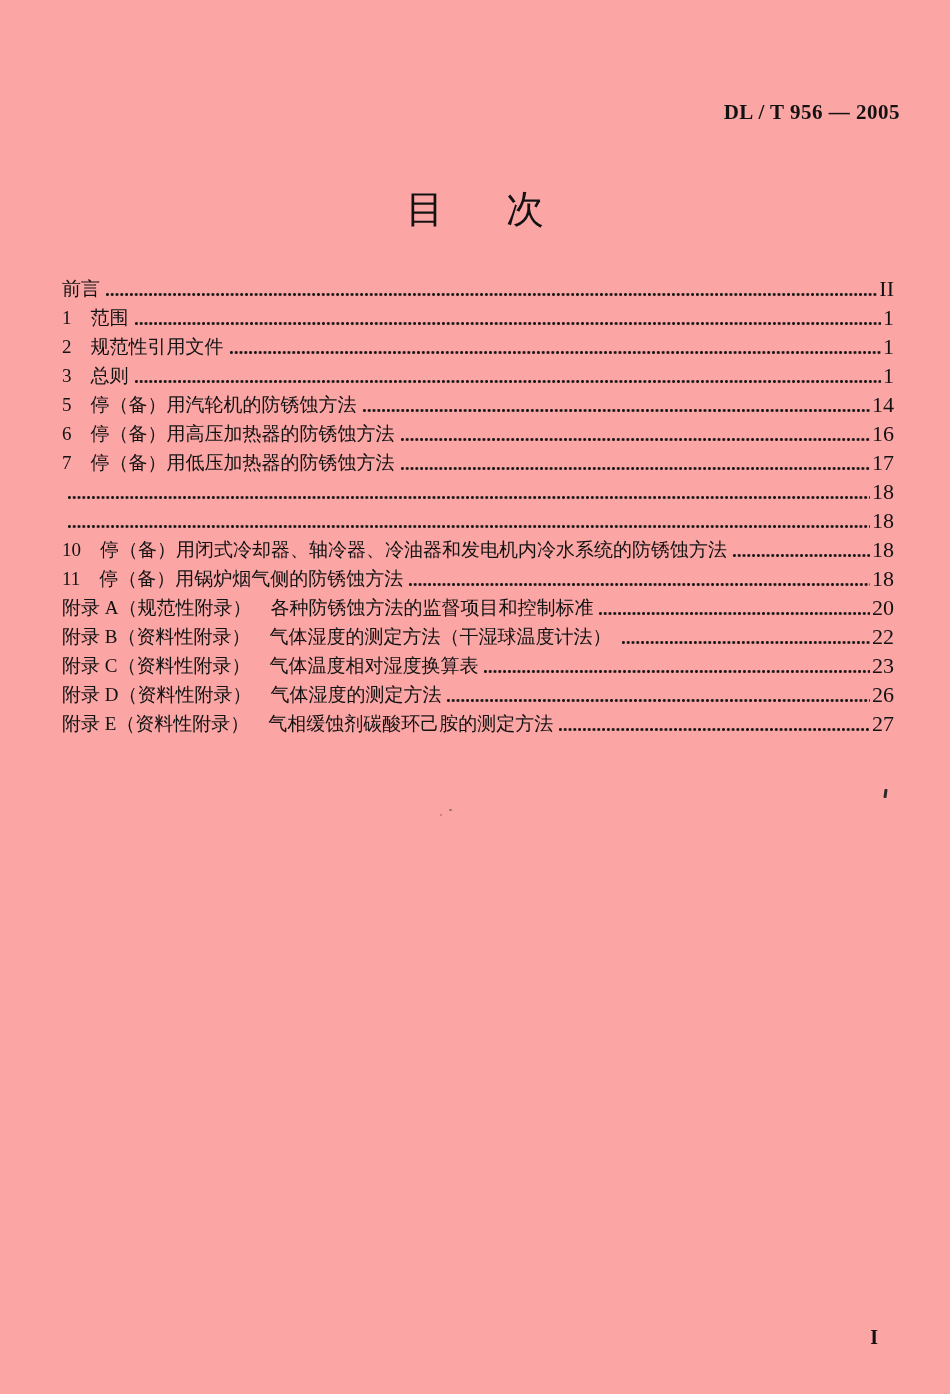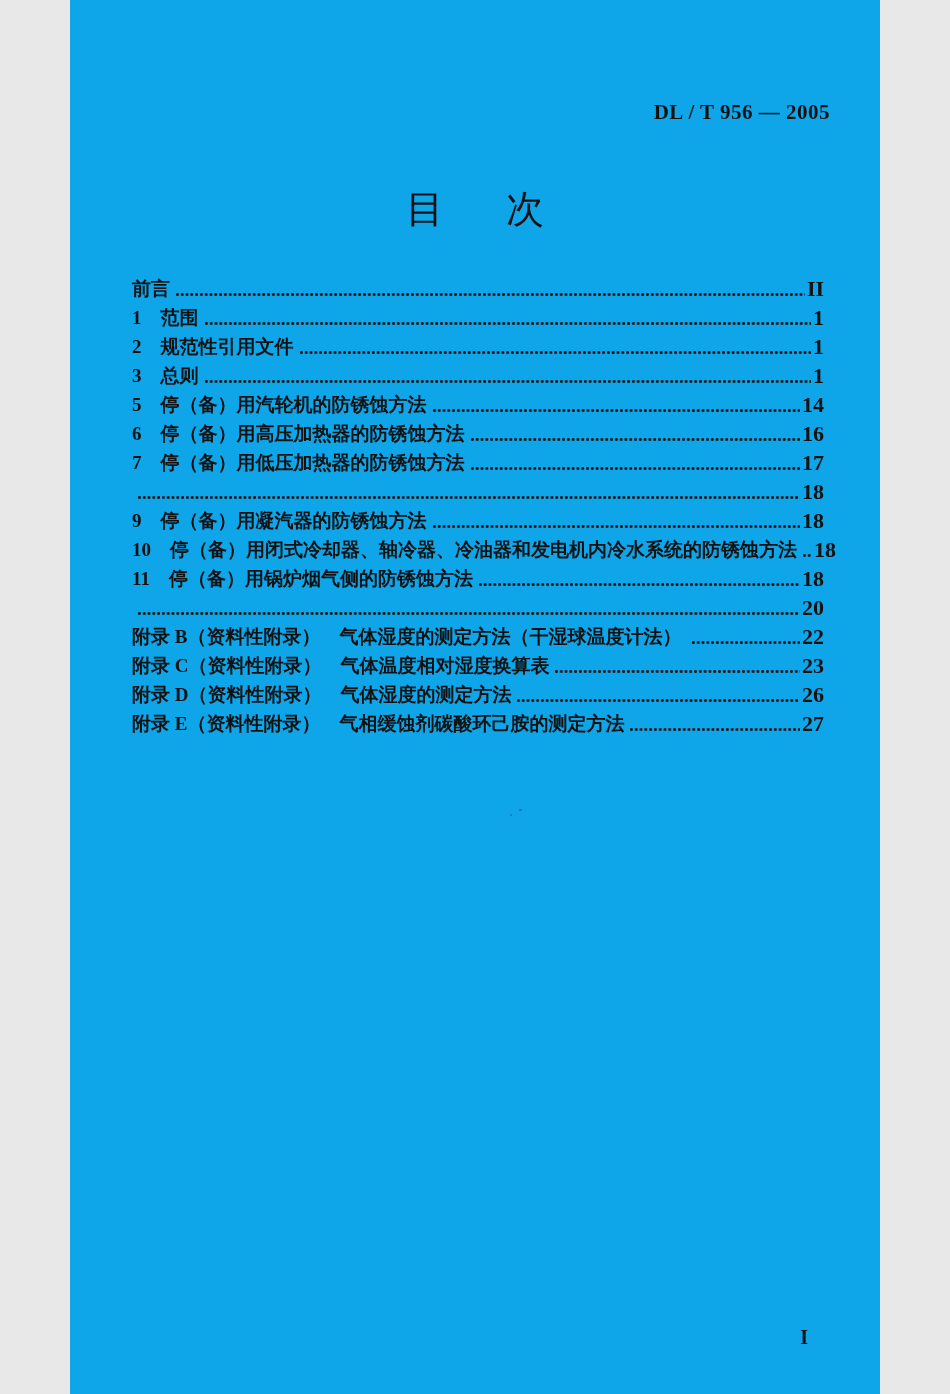--- a/index.html
+++ b/index.html
@@ -2,24 +2,24 @@
 <html lang="zh"><head>
 <meta charset="utf-8">
 <style>
   html, body {
     margin: 0;
     padding: 0;
     background: #e8e8e8;
   }
   .page {
     position: relative;
-    width: 810px;
+    width: 950px;
     height: 1394px;
     margin: 0 auto;
-    background: #0ea5e9;
+    background: #fca5a5;
     color: #121212;
     font-family: "Liberation Serif", "DejaVu Serif", serif;
     overflow: hidden;
   }
   .doc-code {
     position: absolute;
     top: 100px;
     right: 50px;
     font-size: 21px;
     font-weight: bold;
@@ -42,21 +42,21 @@
     position: absolute;
     top: 274px;
     left: 62px;
     right: 56px;
   }
   .toc-row {
     display: flex;
     align-items: flex-start;
     height: 29px;
     font-size: 19px;
-    font-weight: bold;
+    font-weight: normal;
     line-height: 29px;
   }
   .toc-label {
     white-space: pre;
     flex: 0 0 auto;
   }
   .toc-leader {
     flex: 1 1 auto;
     min-width: 10px;
     align-self: stretch;
@@ -139,38 +139,38 @@
       <span class="toc-leader"></span>
       <span class="toc-page">17</span>
     </div>
 
     <div class="toc-row">
       <span class="toc-leader"></span>
       <span class="toc-page">18</span>
     </div>
 
     <div class="toc-row">
-      <span class="toc-label">9　停（备）用凝汽器的防锈蚀方法</span>
       <span class="toc-leader"></span>
       <span class="toc-page">18</span>
     </div>
 
     <div class="toc-row">
       <span class="toc-label">10　停（备）用闭式冷却器、轴冷器、冷油器和发电机内冷水系统的防锈蚀方法</span>
       <span class="toc-leader"></span>
       <span class="toc-page">18</span>
     </div>
 
     <div class="toc-row">
       <span class="toc-label">11　停（备）用锅炉烟气侧的防锈蚀方法</span>
       <span class="toc-leader"></span>
       <span class="toc-page">18</span>
     </div>
 
     <div class="toc-row">
+      <span class="toc-label">附录 A（规范性附录）　各种防锈蚀方法的监督项目和控制标准</span>
       <span class="toc-leader"></span>
       <span class="toc-page">20</span>
     </div>
 
     <div class="toc-row">
       <span class="toc-label">附录 B（资料性附录）　气体湿度的测定方法（干湿球温度计法） </span>
       <span class="toc-leader"></span>
       <span class="toc-page">22</span>
     </div>
 

